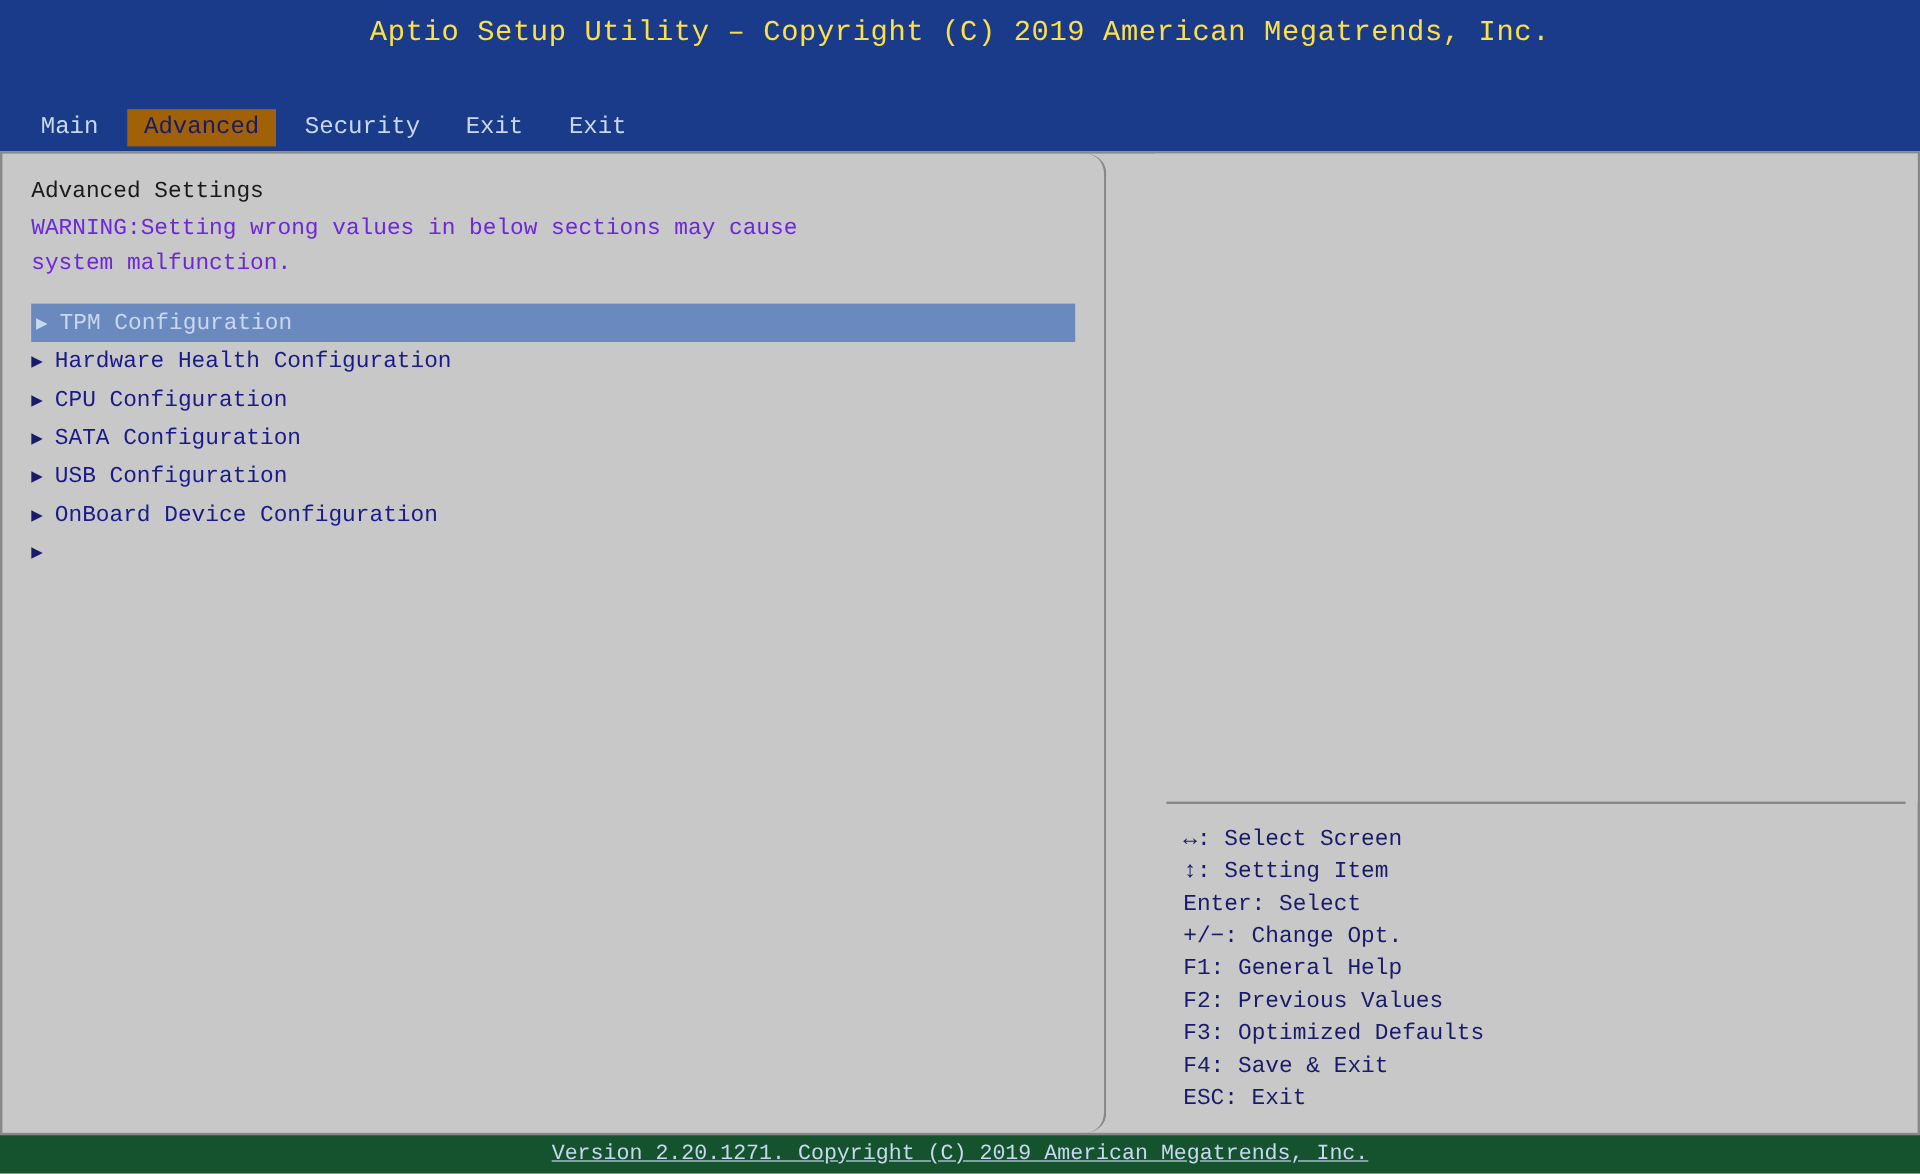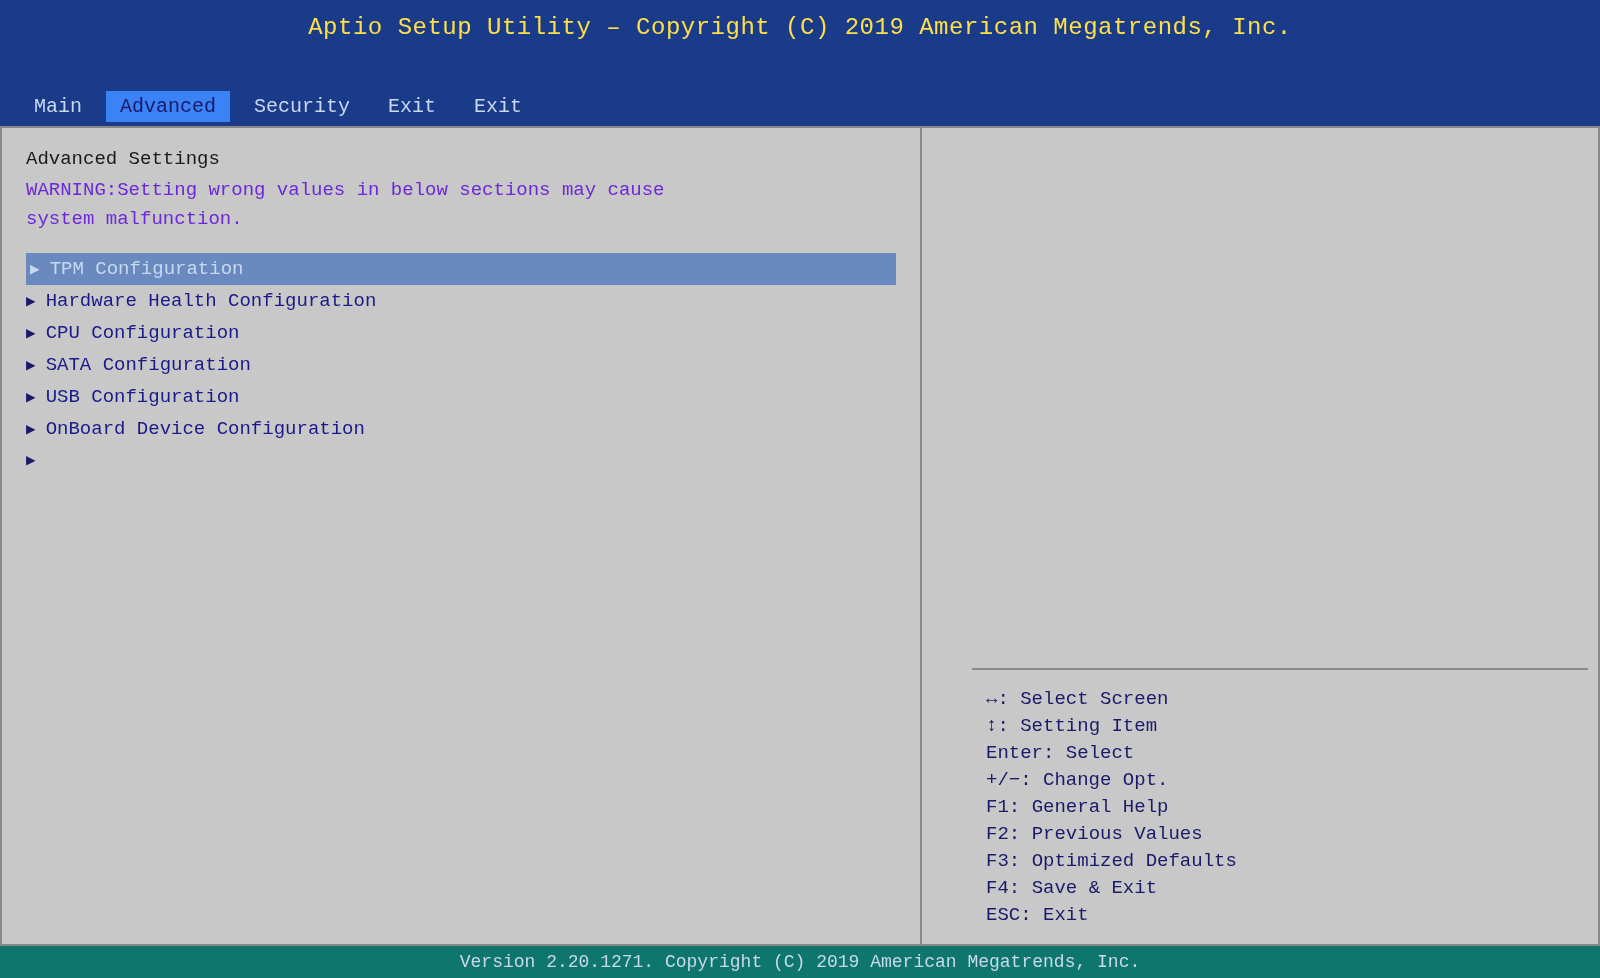--- a/index.html
+++ b/index.html
@@ -39,40 +39,41 @@
 
     .menu-item {
       color: #c8d8f0;
       font-size: 20px;
       padding: 4px 14px;
       cursor: pointer;
       margin-top: 32px;
     }
 
     .menu-item.active {
-      background-color: #3b82f6;
+      background-color: #a16207;
       color: #1a1a6a;
     }
 
     
     .main-content {
       flex: 1;
       display: flex;
       flex-direction: row;
       background-color: #c8c8c8;
       border: 2px solid #888;
     }
 
     
     .left-panel {
       flex: 0 0 920px;
       padding: 20px 24px;
       border-right: 2px solid #888;
       display: flex;
       flex-direction: column;
+      border-radius: 17px;
     }
 
     .section-title {
       color: #1a1a1a;
       font-size: 19px;
       margin-bottom: 6px;
     }
 
     .warning-text {
       color: #6d28d9;
@@ -139,25 +140,26 @@
       gap: 5px;
     }
 
     .key-help-item {
       color: #1a1a6a;
       font-size: 19px;
     }
 
     
     .footer {
-      background-color: #0f766e;
+      background-color: #14532d;
       color: #c8d8f0;
       text-align: center;
       padding: 6px 0;
       font-size: 18px;
+      text-decoration: underline;
     }
   </style>
 </head>
 <body>
 
 <div class="title-bar">Aptio Setup Utility – Copyright (C) 2019 American Megatrends, Inc.</div>
 
 <div class="menu-bar">
   <div class="menu-item">Main</div>
   <div class="menu-item active">Advanced</div>

